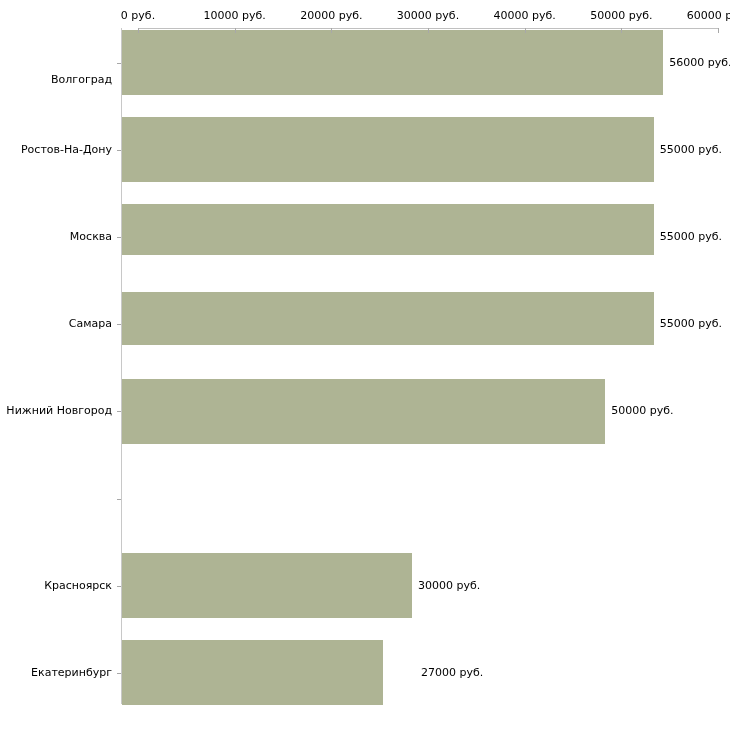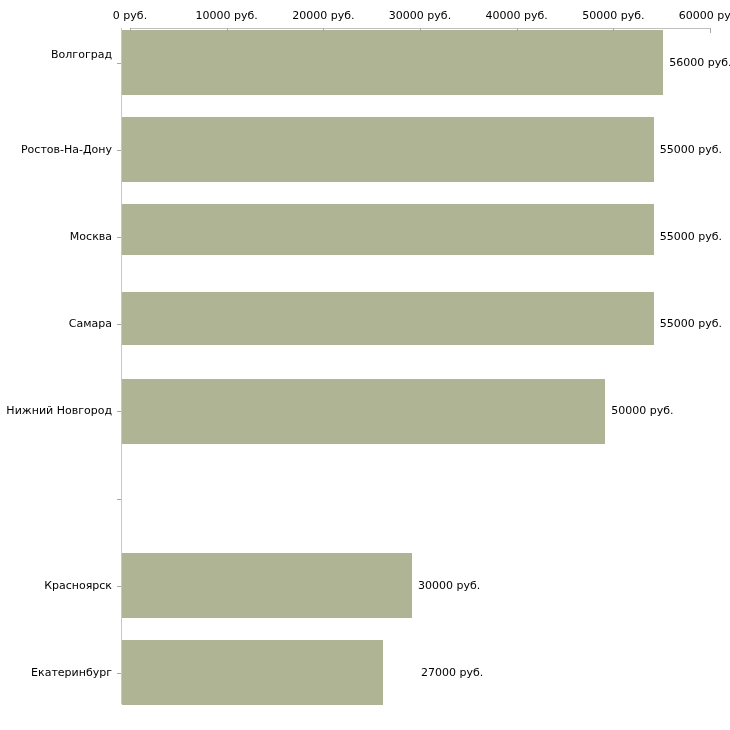--- a/index.html
+++ b/index.html
@@ -17,21 +17,21 @@
 
   #chart-root {
     position: relative;
     width: 730px;
     height: 730px;
   }
 
   
   #x-axis {
     position: absolute;
-    left: 8px;
+    left: 16px;
     top: 0;
     width: 670px;
     height: 32px;
     padding-left: 44px;
   }
   .x-axis-line {
     position: absolute;
     left: 122px;
     top: 28px;
     width: 580px;
@@ -109,21 +109,21 @@
   }
 </style>
 </head>
 <body>
 
 <div id="chart-root">
 
   <div id="plot-area">
       <div class="bar-row" style="top: 30px; height: 65px;">
         <div class="bar" style="width: 541.333px; background: rgb(174, 180, 148);"></div>
-        <div class="cat-label" style="top: 19px; margin-left: 8px;">Волгоград</div>
+        <div class="cat-label" style="top: 44px; margin-left: 8px;">Волгоград</div>
         <div class="val-label" style="left: 669.333px; top: 26.5px;">56000 руб.</div>
       </div>
       <div class="bar-row" style="top: 117.2px; height: 65px;">
         <div class="bar" style="width: 531.667px; background: rgb(174, 180, 148);"></div>
         <div class="cat-label" style="top: 26.5px;">Ростов-На-Дону</div>
         <div class="val-label" style="left: 659.667px; top: 26.5px;">55000 руб.</div>
       </div>
       <div class="bar-row" style="top: 204.4px; height: 51px;">
         <div class="bar" style="width: 531.667px; background: rgb(174, 180, 148);"></div>
         <div class="cat-label" style="top: 26.5px;">Москва</div>

